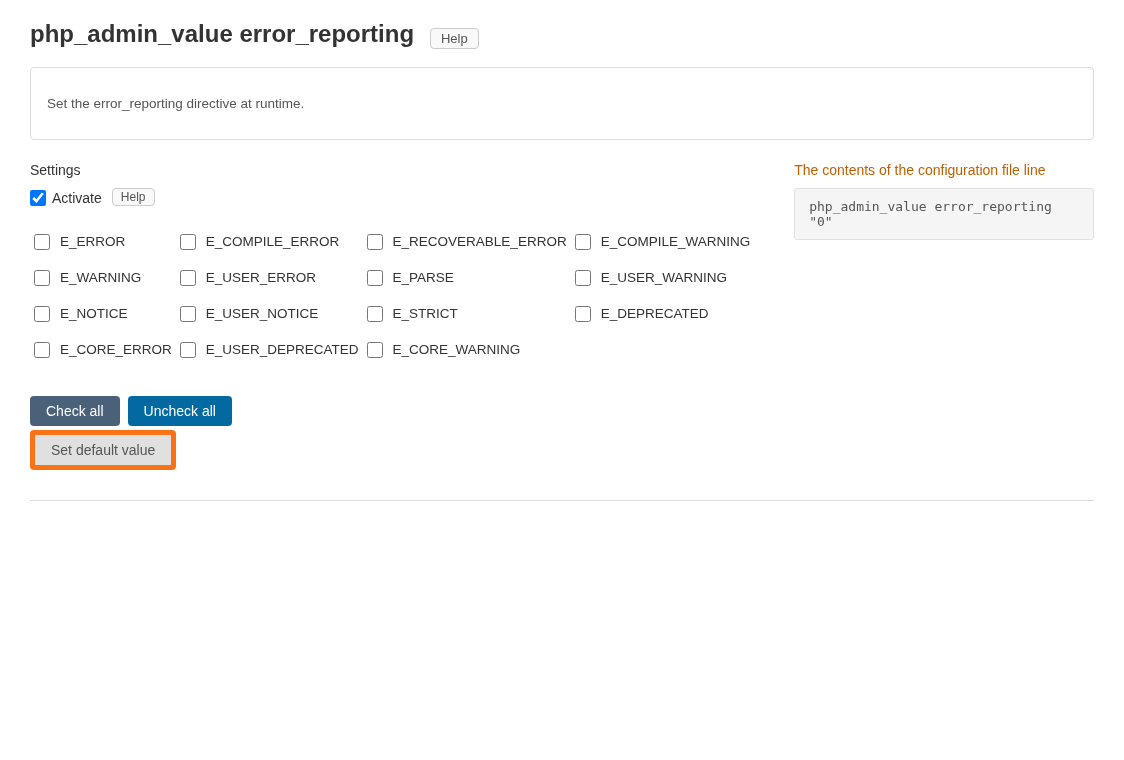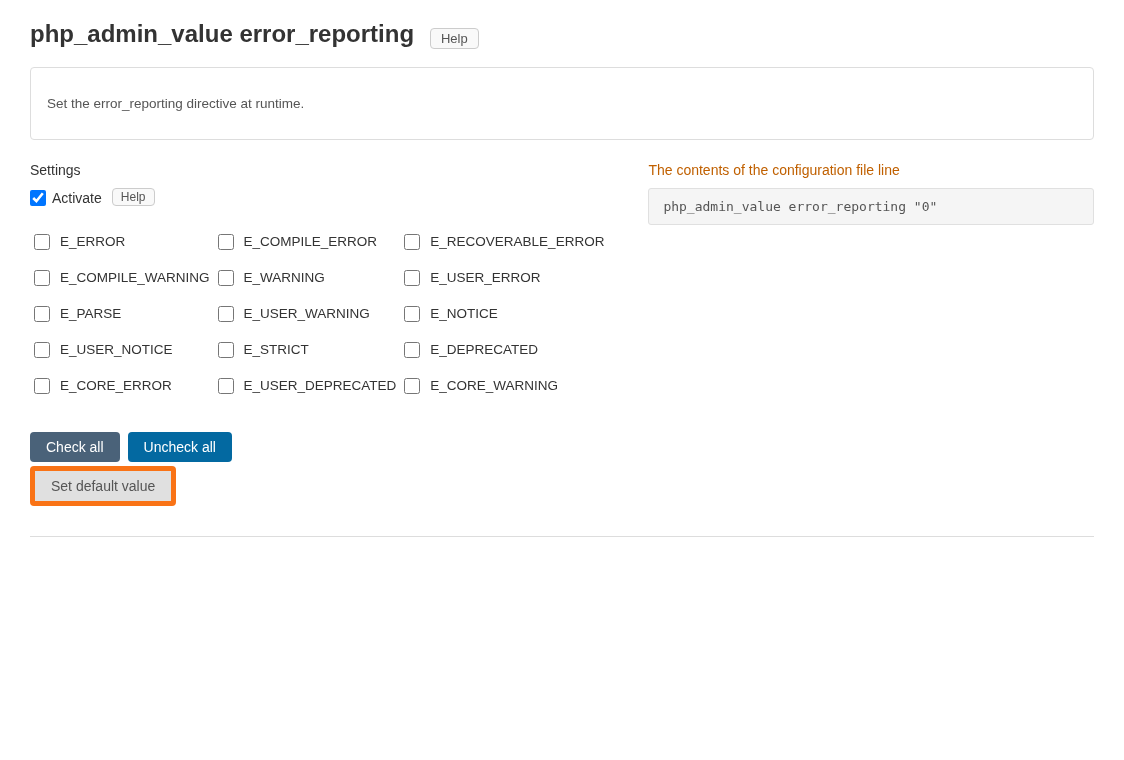--- a/index.html
+++ b/index.html
@@ -74,21 +74,21 @@
       border: 1px solid #ccc;
       border-radius: 4px;
       padding: 1px 8px;
       font-size: 12px;
       color: #555;
       cursor: pointer;
       background: #f9f9f9;
     }
     .checkboxes-grid {
       display: grid;
-      grid-template-columns: 1fr 1fr 1fr;
+      grid-template-columns: 1fr 1fr 1fr 1fr;
       gap: 0;
     }
     .checkbox-item {
       display: flex;
       align-items: center;
       gap: 10px;
       padding: 10px 4px;
     }
     .checkbox-item input[type="checkbox"] {
       width: 16px;

